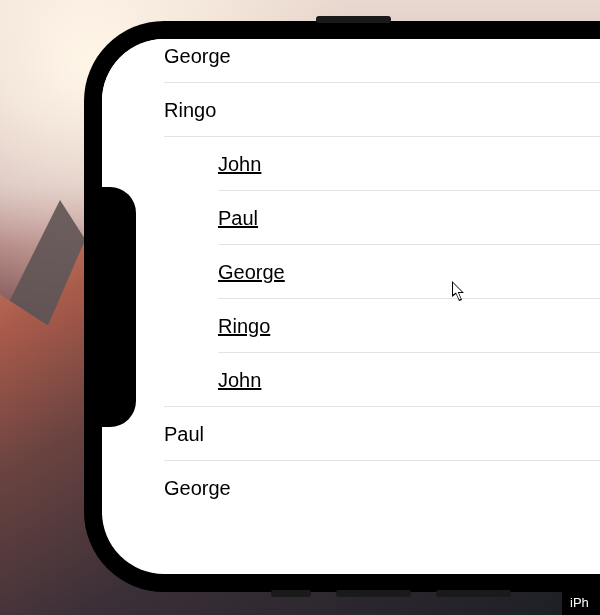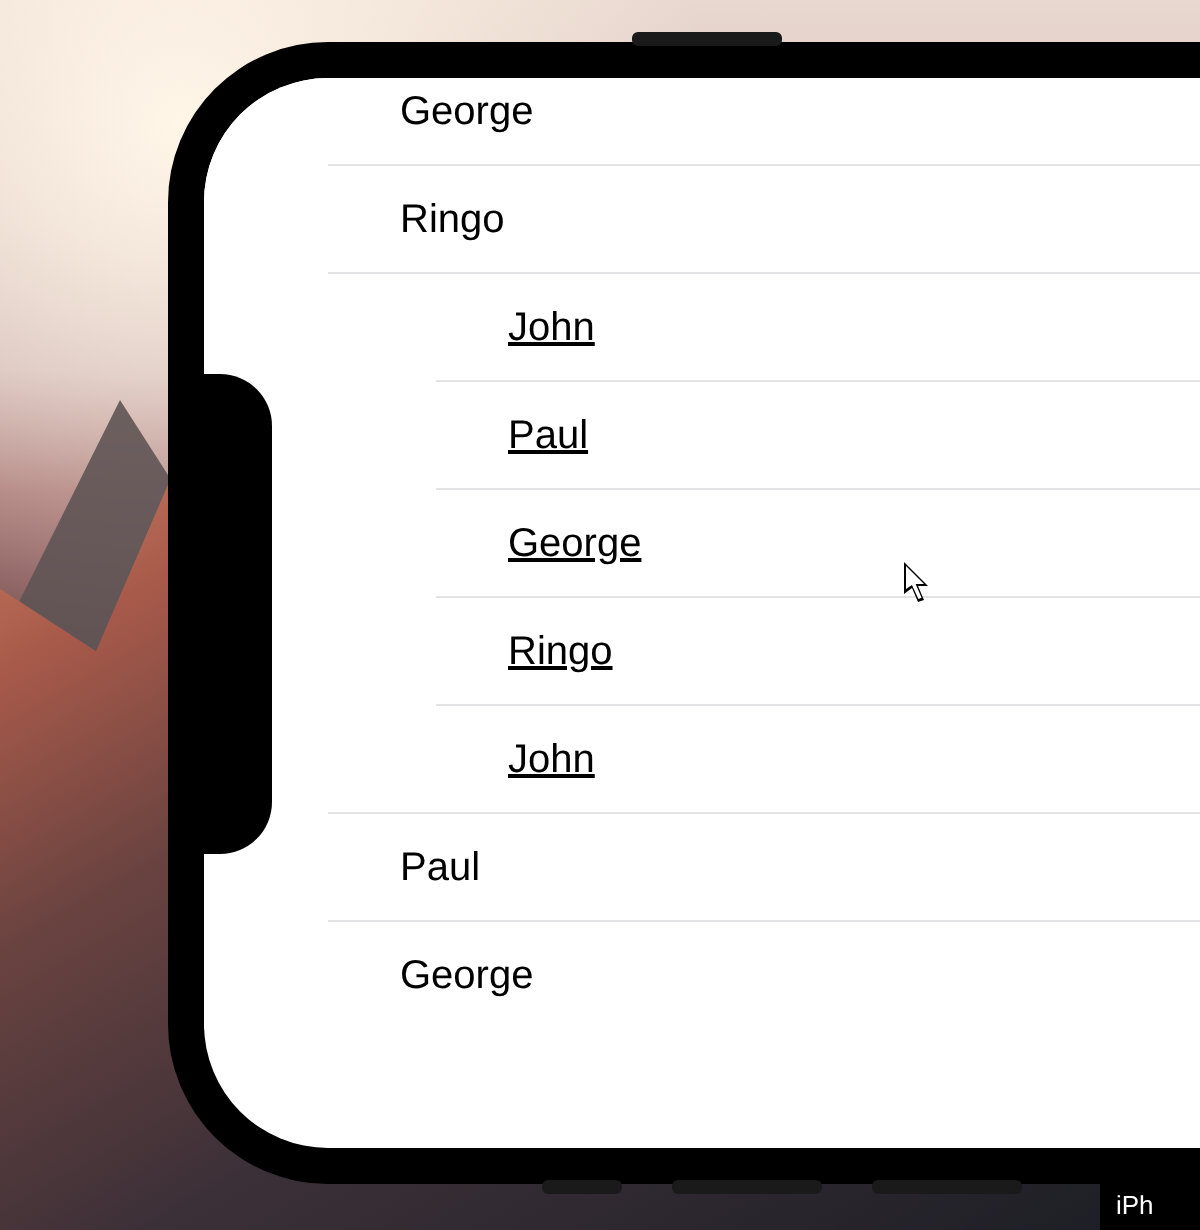--- a/index.html
+++ b/index.html
@@ -132,21 +132,20 @@
     font-size: 20px;
     color: #000;
     background: #fff;
     box-sizing: border-box;
   }
   .row .label {
     position: absolute;
     top: 0;
     bottom: 0;
     line-height: 54px;
-    margin-left: 36px;
   }
   
   .row.outer .label { left: 62px; }
   
   .row.inner .label { left: 116px; text-decoration: underline; }
 
   
   .row::after {
     content: "";
     position: absolute;
@@ -175,21 +174,21 @@
     overflow: visible;
   }
 
   
   .corner-bar {
     position: absolute;
     right: 0;
     bottom: 0;
     height: 24px;
     min-width: 30px;
-    padding: 0 12px 0 8px;
+    padding: 0 0 0 8px;
     background: #000;
     color: #fff;
     font-size: 13px;
     line-height: 24px;
     font-family: -apple-system, "Helvetica Neue", Arial, sans-serif;
     z-index: 50;
   }
 </style>
 </head>
 <body>

